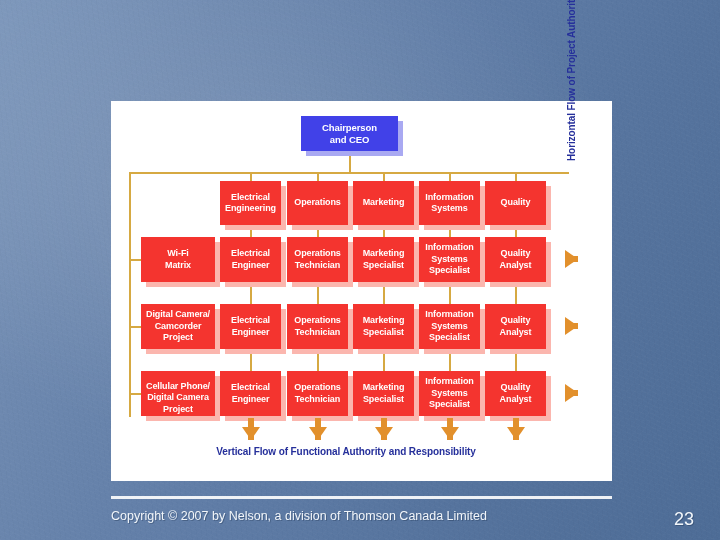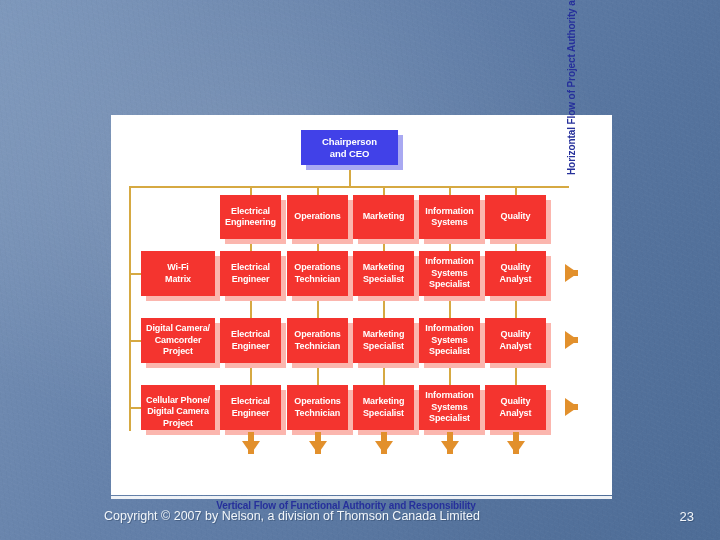--- a/index.html
+++ b/index.html
@@ -47,21 +47,21 @@
     letter-spacing: .2px;
     color: #e8f7f7;
     text-shadow: 2px 2px 1px rgba(20,40,70,.55);
     white-space: nowrap;
   }
 
   
   #panel {
     position: absolute;
     left: 111px;
-    top: 115px;
+    top: 101px;
     width: 501px;
     height: 380px;
     background: #ffffff;
   }
 
   
   .conn {
     position: absolute;
     background: #d6a942;
   }
@@ -135,21 +135,20 @@
     position: absolute;
     left: 0;
     top: 345px;
     width: 470px;
     text-align: center;
     font-size: 10px;
     font-weight: bold;
     color: #26309b;
     letter-spacing: -0.1px;
     z-index: 5;
-    margin-top: 40px;
   }
   #caption-right {
     position: absolute;
     left: 455px;
     top: 60px;
     width: 250px;
     transform: rotate(-90deg);
     transform-origin: 0 0;
     text-align: left;
     font-size: 10px;
@@ -172,26 +171,27 @@
   }
   #footer-copyright {
     position: absolute;
     left: 0;
     top: 509px;
     width: 584px;
     text-align: center;
     font-size: 12.5px;
     color: #f2f6fa;
     text-shadow: 1px 1px 0 rgba(25,45,75,.35);
+    padding-left: 7px;
   }
   #footer-page {
     position: absolute;
     right: 26px;
     top: 509px;
-    font-size: 13px;
+    font-size: 18px;
     color: #f2f6fa;
     text-shadow: 1px 1px 0 rgba(25,45,75,.35);
   }
 </style>
 </head>
 <body>
 
 <div id="slide">
   <div id="texture"></div>
 

